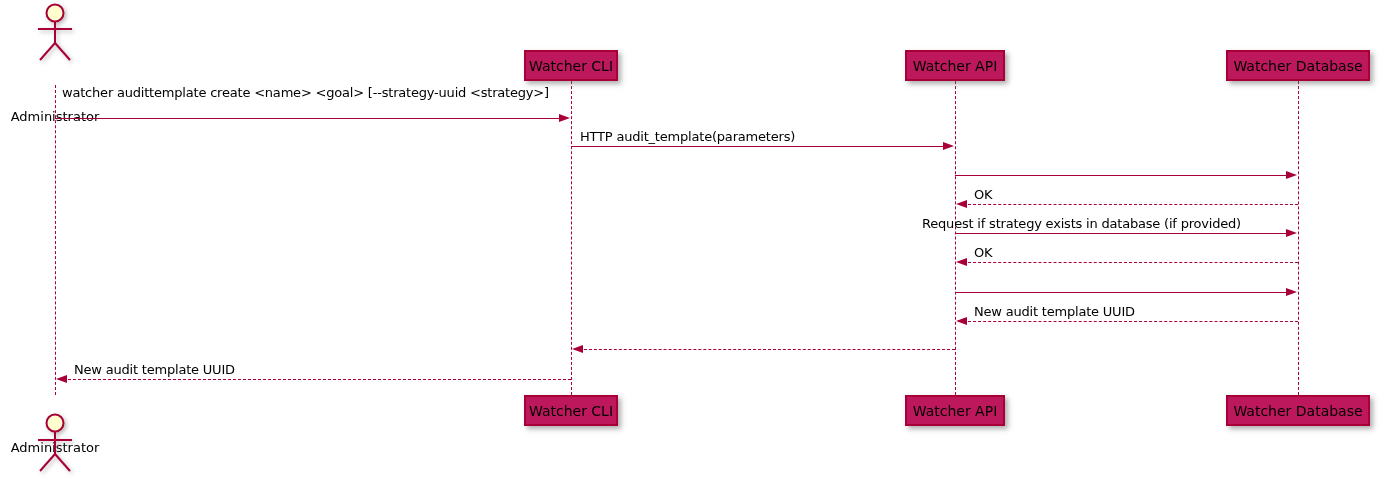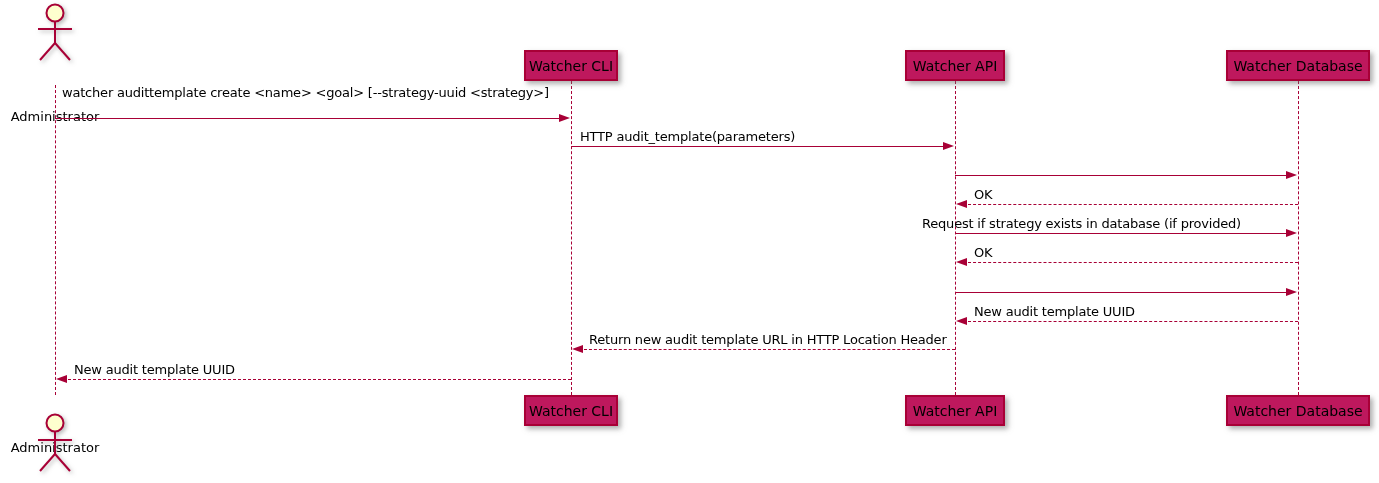--- a/index.html
+++ b/index.html
@@ -75,21 +75,20 @@
   <div class="mline dashed" style="left:963px;top:262px;width:335px;"></div>
   <div class="ah l" style="left:956px;top:258px;"></div>
 
   <div class="mline solid" style="left:955px;top:292px;width:334px;"></div>
   <div class="ah r" style="left:1286px;top:288px;"></div>
 
   <div class="msg-label" style="left:974px;top:304px;">New audit template UUID</div>
   <div class="mline dashed" style="left:963px;top:321px;width:335px;"></div>
   <div class="ah l" style="left:956px;top:317px;"></div>
 
-  <div class="msg-label" style="left:589px;top:332px;">Return new audit template URL in HTTP Location Header</div>
   <div class="mline dashed" style="left:579px;top:349px;width:376px;"></div>
   <div class="ah l" style="left:572px;top:345px;"></div>
 
   <div class="msg-label" style="left:74px;top:362px;">New audit template UUID</div>
   <div class="mline dashed" style="left:63px;top:379px;width:508px;"></div>
   <div class="ah l" style="left:56px;top:375px;"></div>
 
   <div class="participant" style="left:524px;top:395px;width:94px;">Watcher CLI</div>
   <div class="participant" style="left:905px;top:395px;width:100px;">Watcher API</div>
   <div class="participant" style="left:1226px;top:395px;width:144px;">Watcher Database</div>

